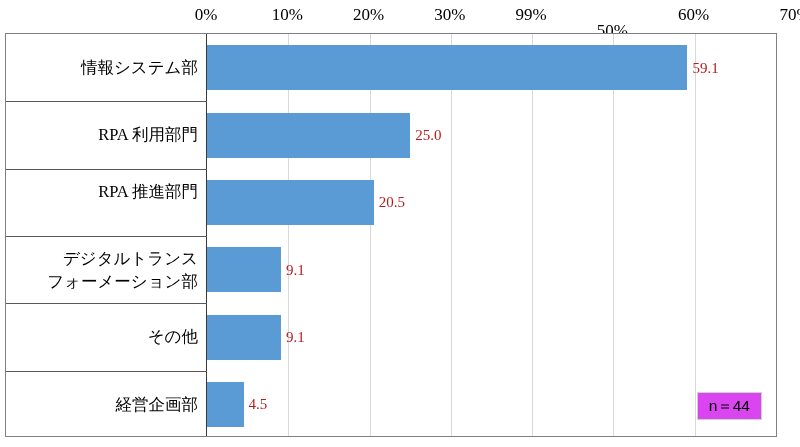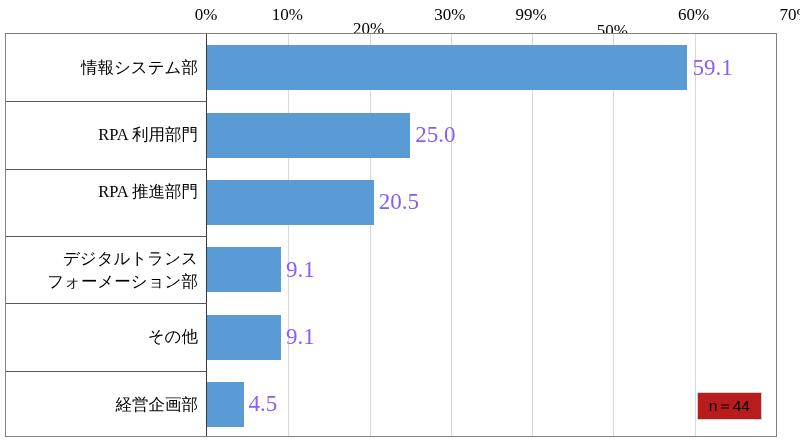--- a/index.html
+++ b/index.html
@@ -101,49 +101,49 @@
     width: 0;
     border-left: 1px solid #d9d9d9;
   }
   .bar {
     position: absolute;
     left: 0;
     background: #5b9bd5;
   }
   .bar-value {
     position: absolute;
-    font-size: 23px;
+    font-size: 15px;
     line-height: 20px;
-    color: #8b5cf6;
+    color: #b91c1c;
     white-space: nowrap;
     transform: translateY(-50%);
   }
 
   
   #n-box {
     position: absolute;
     border: 1px solid #d0d0d0;
-    background: #b91c1c;
+    background: #d946ef;
     font-size: 15.5px;
     line-height: 18px;
     padding: 4px 11px;
     white-space: nowrap;
     font-family: "Liberation Sans", sans-serif;
     color: #000;
   }
 </style>
 </head>
 <body>
 
 <div id="chart-root">
 
   <div id="x-axis-labels">
       <div class="x-tick-label" style="left: 206px;">0%</div>
       <div class="x-tick-label" style="left: 287.286px;">10%</div>
-      <div class="x-tick-label" style="left: 368.571px; margin-top: 14px;">20%</div>
+      <div class="x-tick-label" style="left: 368.571px;">20%</div>
       <div class="x-tick-label" style="left: 449.857px;">30%</div>
       <div class="x-tick-label" style="left: 531.143px;">99%</div>
       <div class="x-tick-label" style="left: 612.429px; margin-top: 16px;">50%</div>
       <div class="x-tick-label" style="left: 693.714px;">60%</div>
       <div class="x-tick-label" style="left: 775px; margin-left: 20px;">70%</div>
     </div>
 
   <div id="plot-frame">
 
     <div id="category-column">

